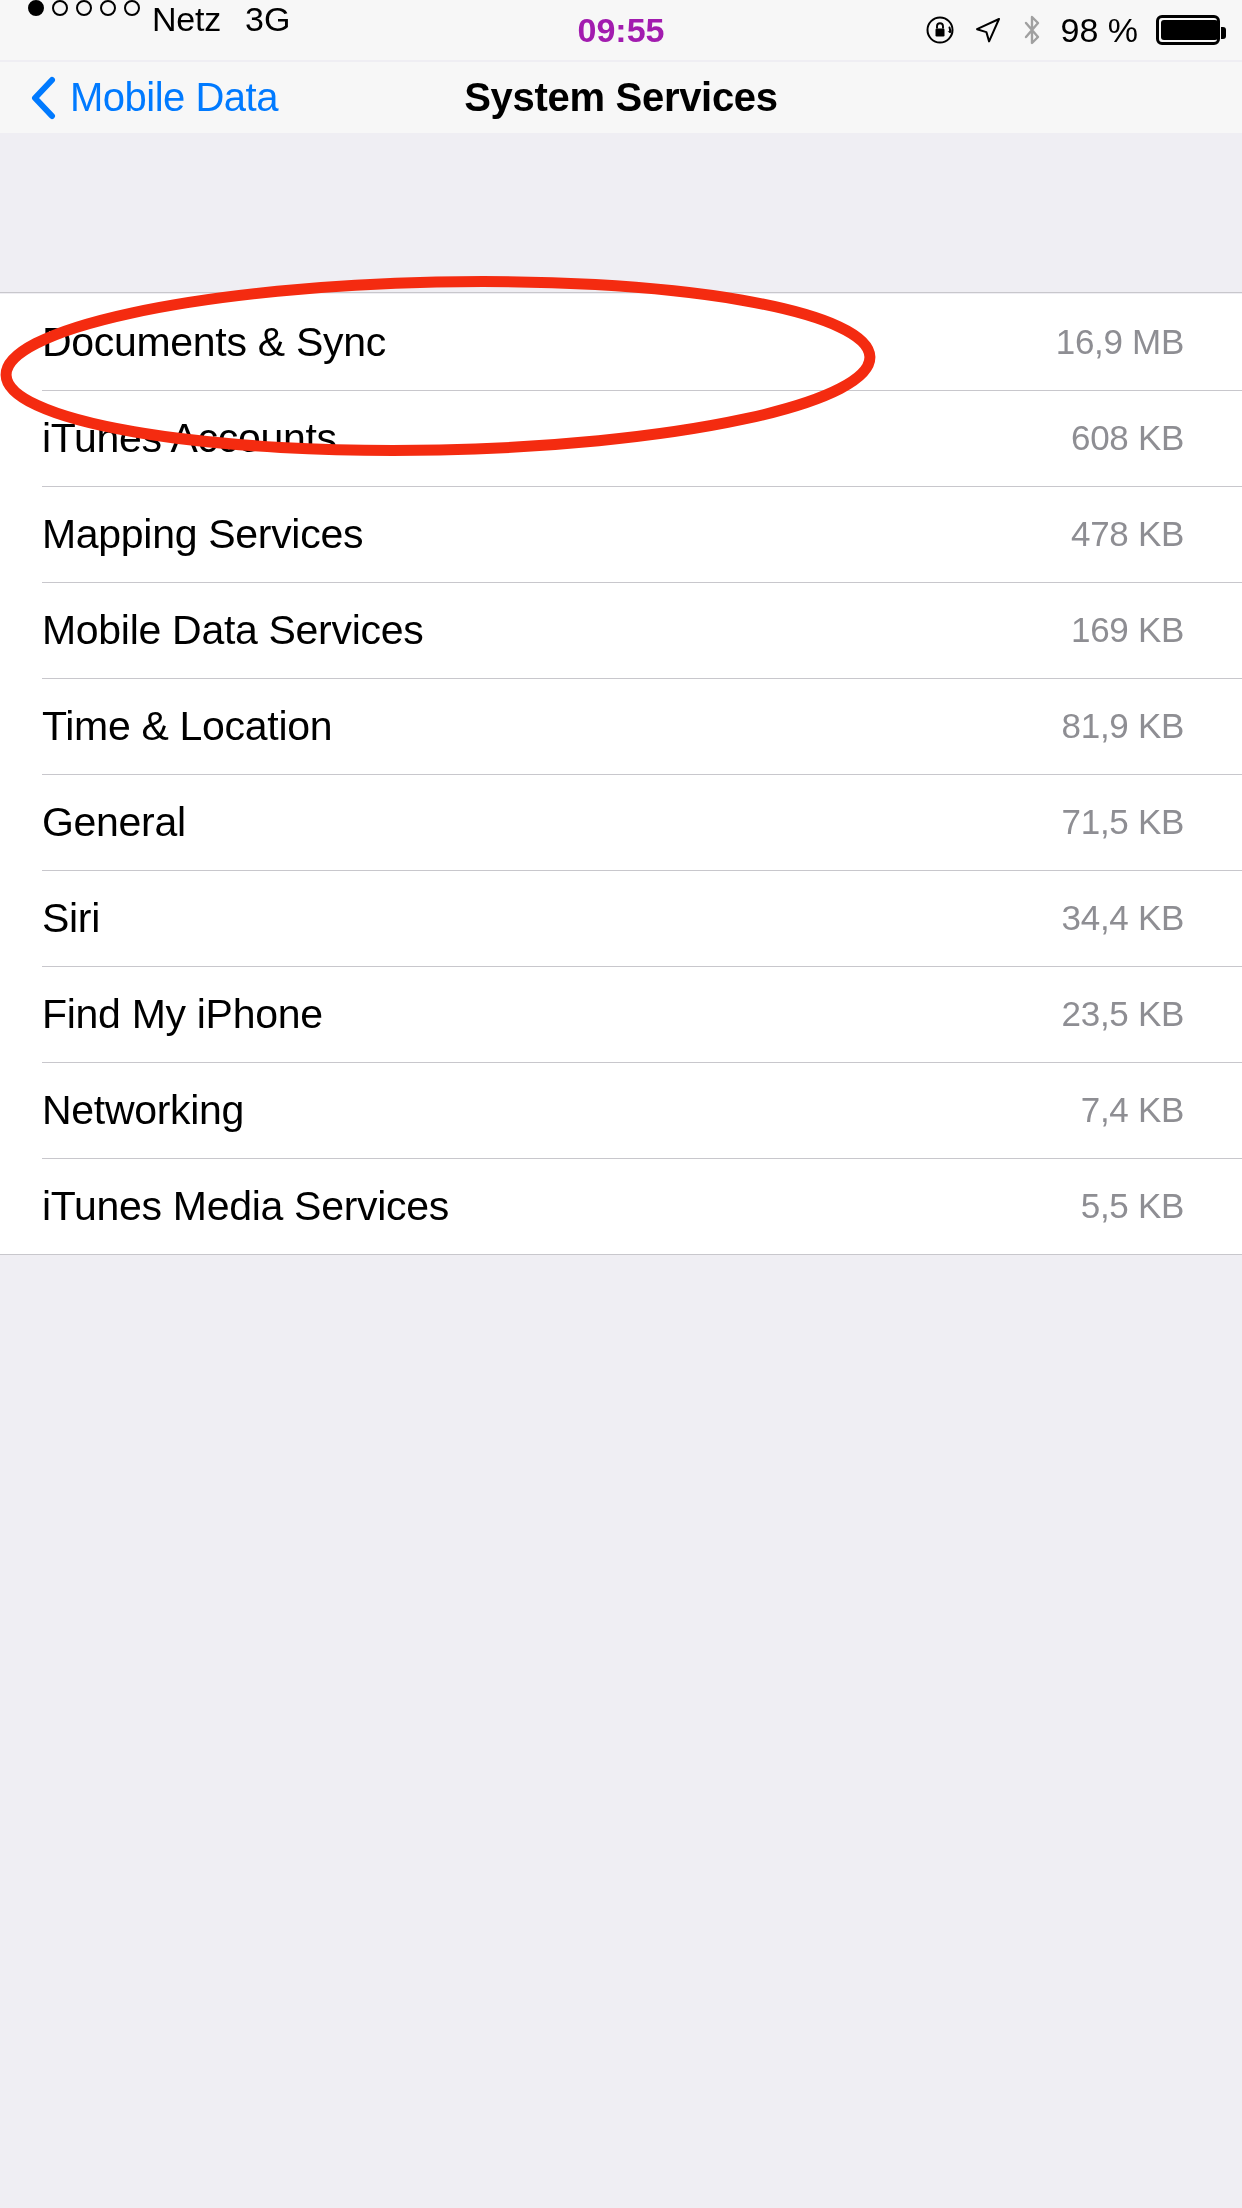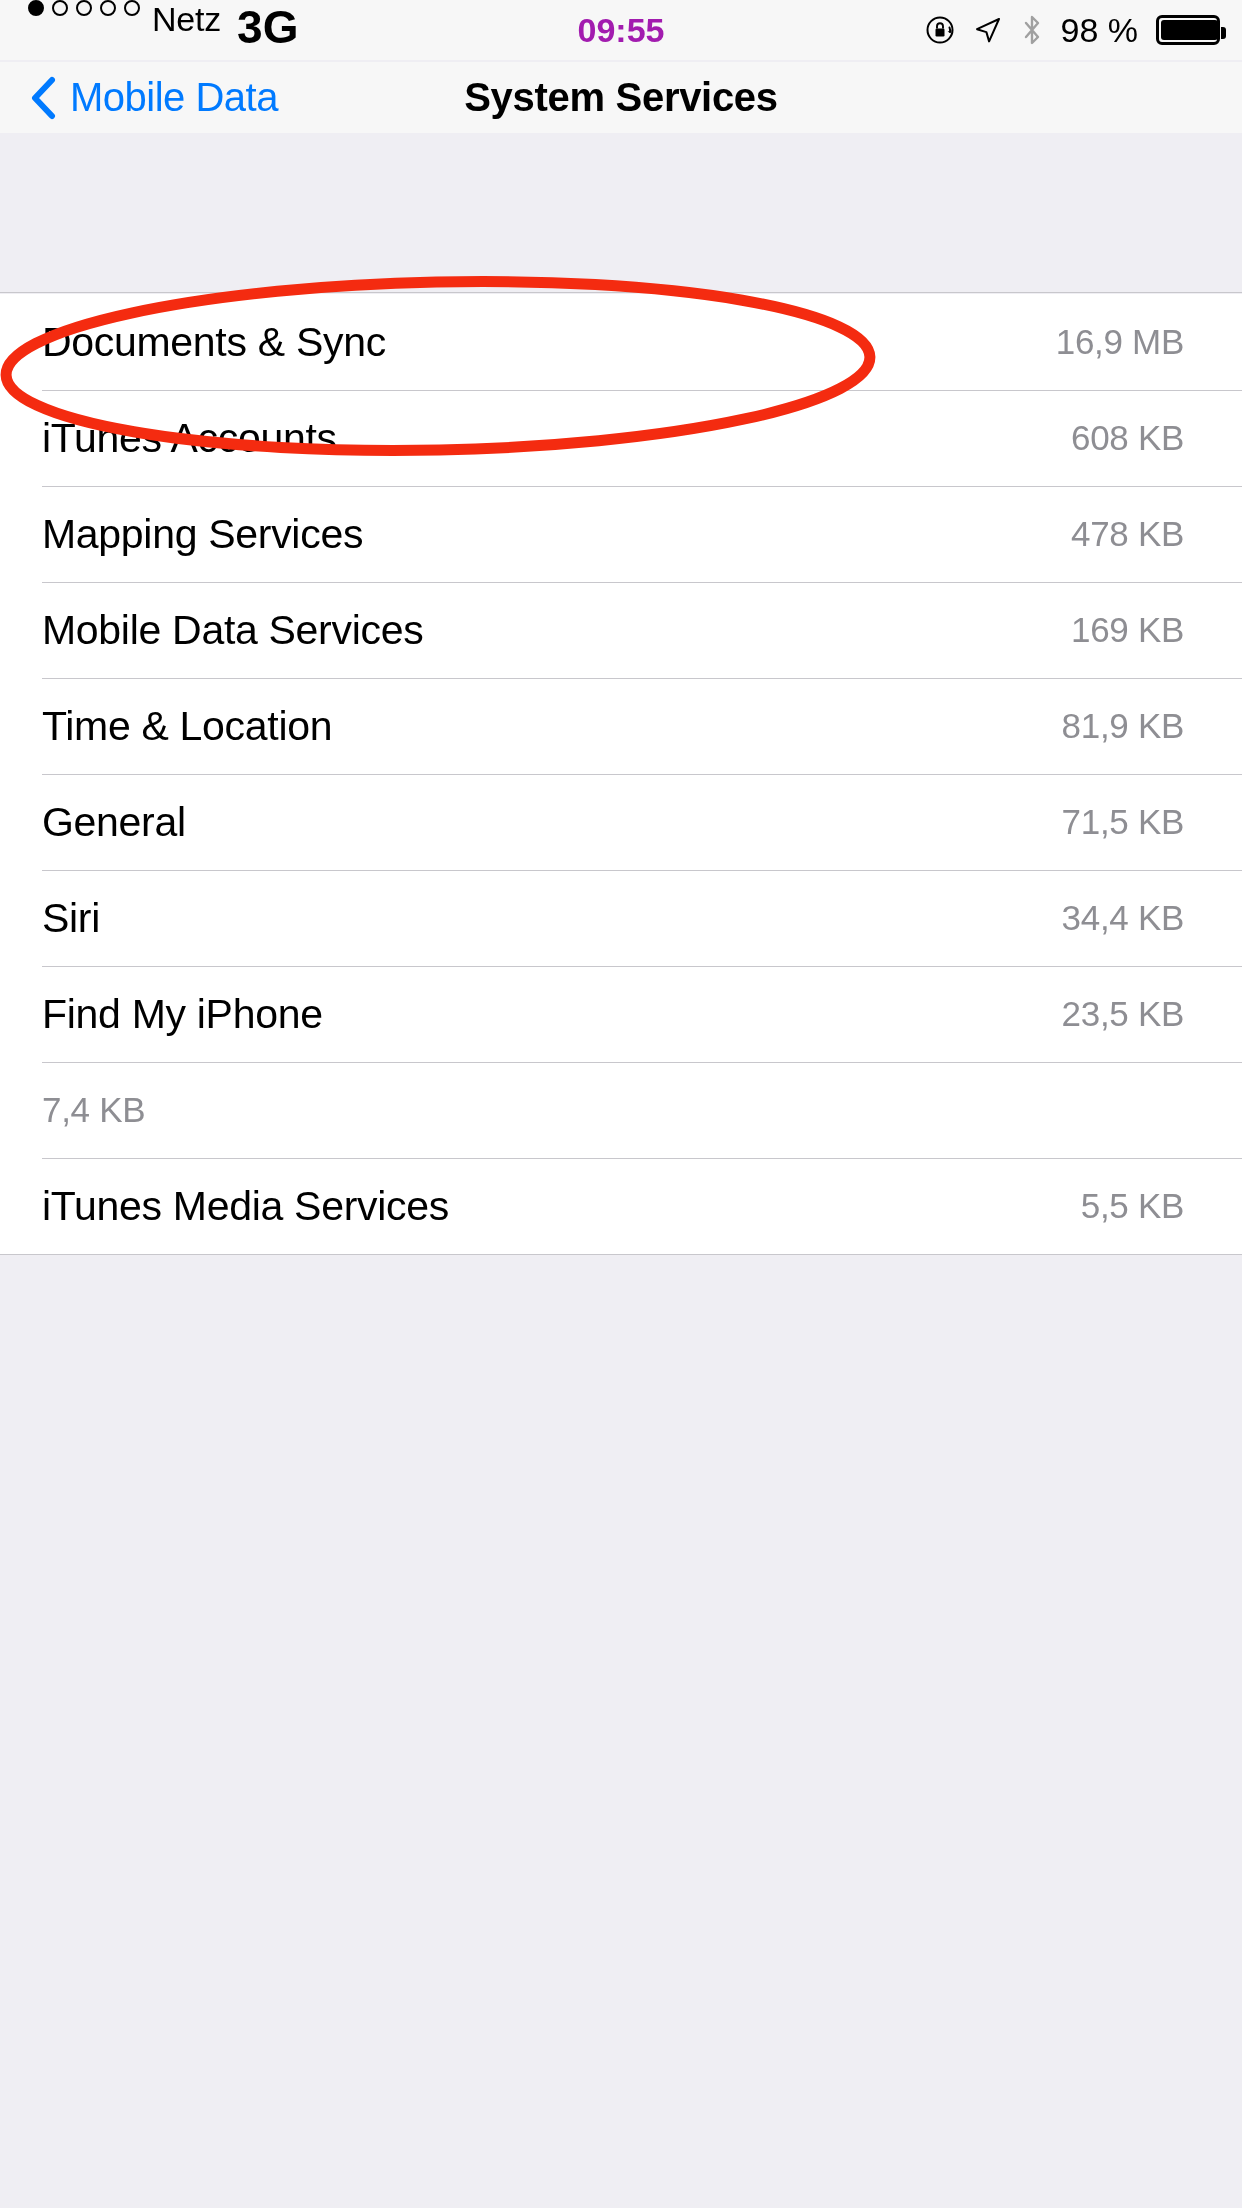--- a/index.html
+++ b/index.html
@@ -31,21 +31,21 @@
   .dots { display:flex; align-items:center; gap:8px; margin-right:12px; }
   .dot {
     width:16px; height:16px; border-radius:50%;
     border:2px solid #000; background:transparent;
   }
   .dot.filled { background:#000; }
   .sb-carrier {
     font-size:34px; letter-spacing:-0.2px; font-weight:400; color:#000;
   }
   .sb-net {
-    font-size:46px; font-weight:700; color:#000; margin-left:16px;
+    font-size:34px; font-weight:400; color:#000; margin-left:24px;
   }
   .sb-center {
     position:absolute; left:0; top:0; width:1242px; height:60px;
     display:flex; align-items:center; justify-content:center;
   }
   .sb-time { font-size:34px; font-weight:700; color:#a21caf; letter-spacing:0px; }
   .sb-right {
     position:absolute; right:22px; top:0; height:60px;
     display:flex; align-items:center; gap:18px;
   }
@@ -233,20 +233,21 @@
       </div>
       <div class="row">
         <span class="row-label">Siri</span>
         <span class="row-value">34,4 KB</span>
       </div>
       <div class="row">
         <span class="row-label">Find My iPhone</span>
         <span class="row-value">23,5 KB</span>
       </div>
       <div class="row">
+        <span class="row-label">Networking</span>
         <span class="row-value">7,4 KB</span>
       </div>
       <div class="row">
         <span class="row-label">iTunes Media Services</span>
         <span class="row-value">5,5 KB</span>
       </div>
     </div>
 
   <div class="bottom-fill"></div>
 

